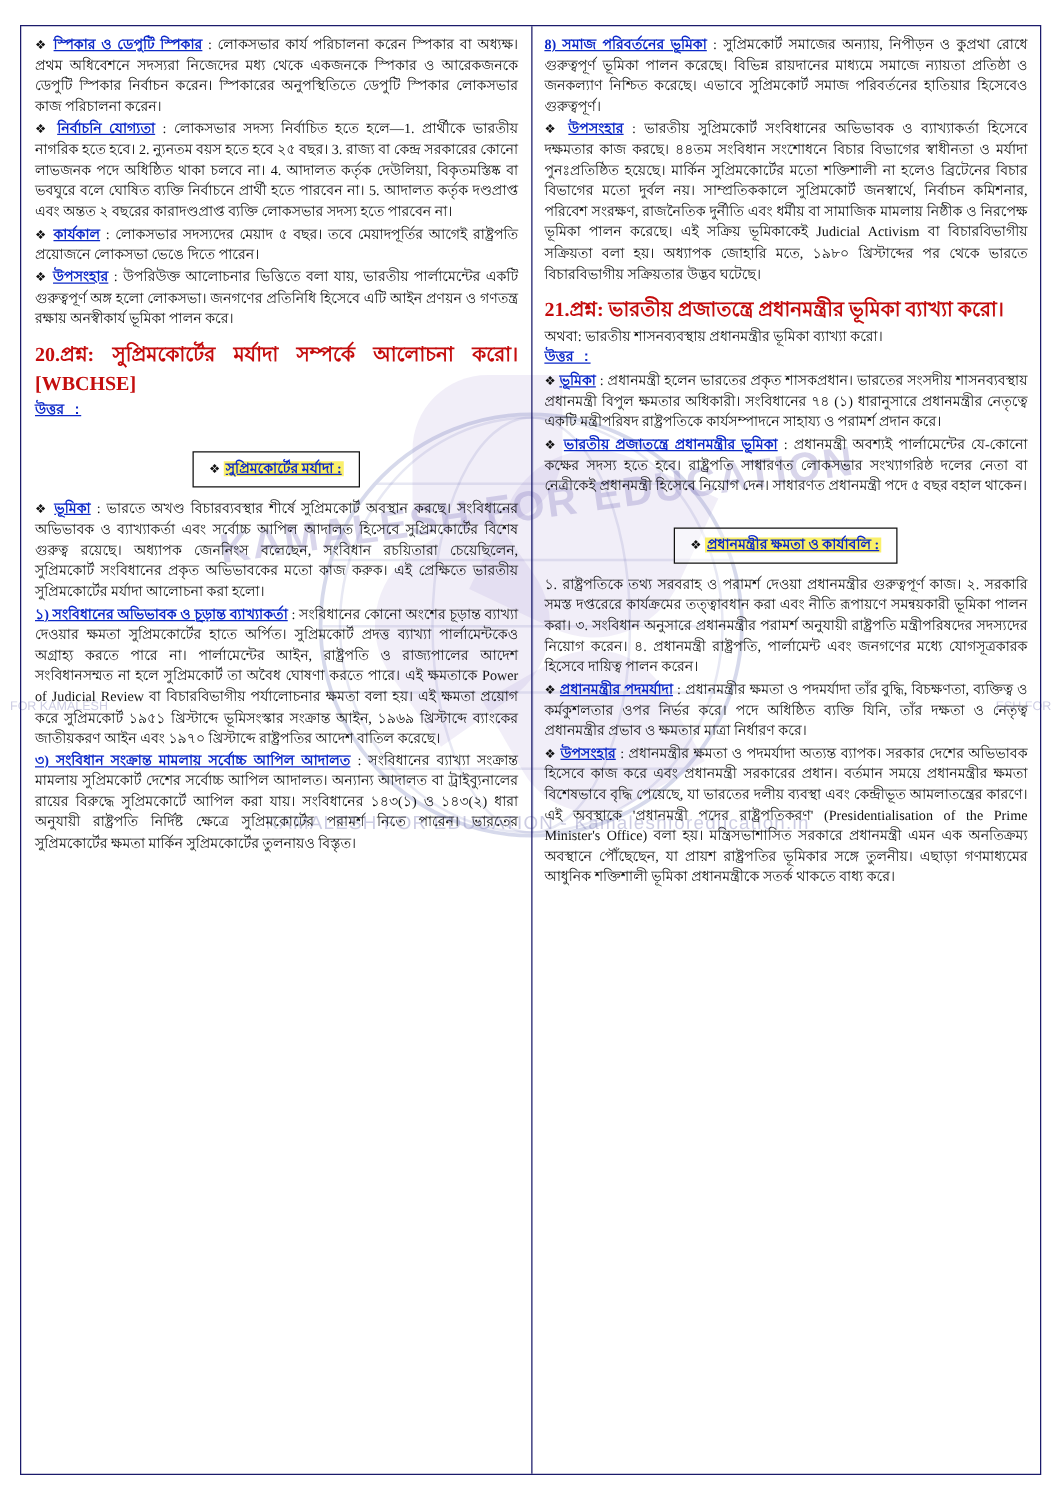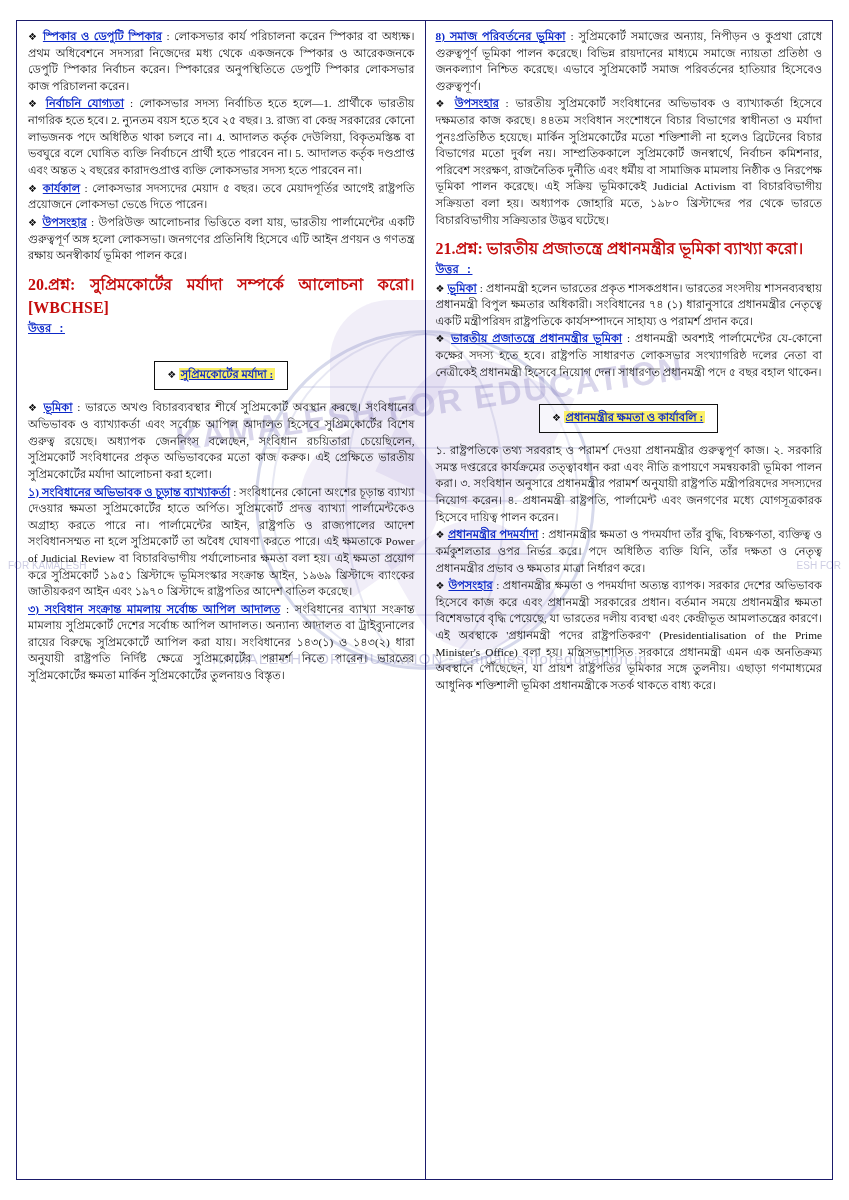--- a/index.html
+++ b/index.html
@@ -233,20 +233,21 @@
         <p class="ans-label">উত্তর :</p>
         <div class="box"><span class="dia">❖ </span><span class="hl box-title">সুপ্রিমকোর্টের মর্যাদা :</span></div>
         <p><span class="dia">❖ </span><span class="bullet-head"><span class="u">ভূমিকা</span></span><span> : </span><span>ভারতে অখণ্ড বিচারব্যবস্থার শীর্ষে সুপ্রিমকোর্ট অবস্থান করছে। সংবিধানের অভিভাবক ও ব্যাখ্যাকর্তা এবং সর্বোচ্চ আপিল আদালত হিসেবে সুপ্রিমকোর্টের বিশেষ গুরুত্ব রয়েছে। অধ্যাপক জেননিংস বলেছেন, সংবিধান রচয়িতারা চেয়েছিলেন, সুপ্রিমকোর্ট সংবিধানের প্রকৃত অভিভাবকের মতো কাজ করুক। এই প্রেক্ষিতে ভারতীয় সুপ্রিমকোর্টের মর্যাদা আলোচনা করা হলো।</span></p>
         <p><span class="num-head">১) সংবিধানের অভিভাবক ও চূড়ান্ত ব্যাখ্যাকর্তা</span><span> : </span><span>সংবিধানের কোনো অংশের চূড়ান্ত ব্যাখ্যা দেওয়ার ক্ষমতা সুপ্রিমকোর্টের হাতে অর্পিত। সুপ্রিমকোর্ট প্রদত্ত ব্যাখ্যা পার্লামেন্টকেও অগ্রাহ্য করতে পারে না। পার্লামেন্টের আইন, রাষ্ট্রপতি ও রাজ্যপালের আদেশ সংবিধানসম্মত না হলে সুপ্রিমকোর্ট তা অবৈধ ঘোষণা করতে পারে। এই ক্ষমতাকে Power of Judicial Review বা বিচারবিভাগীয় পর্যালোচনার ক্ষমতা বলা হয়। এই ক্ষমতা প্রয়োগ করে সুপ্রিমকোর্ট ১৯৫১ খ্রিস্টাব্দে ভূমিসংস্কার সংক্রান্ত আইন, ১৯৬৯ খ্রিস্টাব্দে ব্যাংকের জাতীয়করণ আইন এবং ১৯৭০ খ্রিস্টাব্দে রাষ্ট্রপতির আদেশ বাতিল করেছে।</span></p>
         <p><span class="num-head">৩) সংবিধান সংক্রান্ত মামলায় সর্বোচ্চ আপিল আদালত</span><span> : </span><span>সংবিধানের ব্যাখ্যা সংক্রান্ত মামলায় সুপ্রিমকোর্ট দেশের সর্বোচ্চ আপিল আদালত। অন্যান্য আদালত বা ট্রাইব্যুনালের রায়ের বিরুদ্ধে সুপ্রিমকোর্টে আপিল করা যায়। সংবিধানের ১৪৩(১) ও ১৪৩(২) ধারা অনুযায়ী রাষ্ট্রপতি নির্দিষ্ট ক্ষেত্রে সুপ্রিমকোর্টের পরামর্শ নিতে পারেন। ভারতের সুপ্রিমকোর্টের ক্ষমতা মার্কিন সুপ্রিমকোর্টের তুলনায়ও বিস্তৃত।</span></p>
       </div>
     <div class="col col-right" id="col-right">
         <p><span class="num-head">8) সমাজ পরিবর্তনের ভূমিকা</span><span> : </span><span>সুপ্রিমকোর্ট সমাজের অন্যায়, নিপীড়ন ও কুপ্রথা রোধে গুরুত্বপূর্ণ ভূমিকা পালন করেছে। বিভিন্ন রায়দানের মাধ্যমে সমাজে ন্যায়তা প্রতিষ্ঠা ও জনকল্যাণ নিশ্চিত করেছে। এভাবে সুপ্রিমকোর্ট সমাজ পরিবর্তনের হাতিয়ার হিসেবেও গুরুত্বপূর্ণ।</span></p>
         <p><span class="dia">❖ </span><span class="bullet-head"><span class="u">উপসংহার</span></span><span> : </span><span>ভারতীয় সুপ্রিমকোর্ট সংবিধানের অভিভাবক ও ব্যাখ্যাকর্তা হিসেবে দক্ষমতার কাজ করছে। ৪৪তম সংবিধান সংশোধনে বিচার বিভাগের স্বাধীনতা ও মর্যাদা পুনঃপ্রতিষ্ঠিত হয়েছে। মার্কিন সুপ্রিমকোর্টের মতো শক্তিশালী না হলেও ব্রিটেনের বিচার বিভাগের মতো দুর্বল নয়। সাম্প্রতিককালে সুপ্রিমকোর্ট জনস্বার্থে, নির্বাচন কমিশনার, পরিবেশ সংরক্ষণ, রাজনৈতিক দুর্নীতি এবং ধর্মীয় বা সামাজিক মামলায় নিষ্ঠীক ও নিরপেক্ষ ভূমিকা পালন করেছে। এই সক্রিয় ভূমিকাকেই Judicial Activism বা বিচারবিভাগীয় সক্রিয়তা বলা হয়। অধ্যাপক জোহারি মতে, ১৯৮০ খ্রিস্টাব্দের পর থেকে ভারতে বিচারবিভাগীয় সক্রিয়তার উদ্ভব ঘটেছে।</span></p>
         <p class="q-line">21.প্রশ্ন: ভারতীয় প্রজাতন্ত্রে প্রধানমন্ত্রীর ভূমিকা ব্যাখ্যা করো।</p>
+        <p class="q-alt">অথবা:  ভারতীয়  শাসনব্যবস্থায়  প্রধানমন্ত্রীর  ভূমিকা  ব্যাখ্যা  করো।</p>
         <p class="ans-label">উত্তর :</p>
         <p><span class="dia">❖ </span><span class="bullet-head"><span class="u">ভূমিকা</span></span><span> : </span><span>প্রধানমন্ত্রী হলেন ভারতের প্রকৃত শাসকপ্রধান। ভারতের সংসদীয় শাসনব্যবস্থায় প্রধানমন্ত্রী বিপুল ক্ষমতার অধিকারী। সংবিধানের ৭৪ (১) ধারানুসারে প্রধানমন্ত্রীর নেতৃত্বে একটি মন্ত্রীপরিষদ রাষ্ট্রপতিকে কার্যসম্পাদনে সাহায্য ও পরামর্শ প্রদান করে।</span></p>
         <p><span class="dia">❖ </span><span class="bullet-head"><span class="u">ভারতীয় প্রজাতন্ত্রে প্রধানমন্ত্রীর ভূমিকা</span></span><span> : </span><span>প্রধানমন্ত্রী অবশ্যই পার্লামেন্টের যে-কোনো কক্ষের সদস্য হতে হবে। রাষ্ট্রপতি সাধারণত লোকসভার সংখ্যাগরিষ্ঠ দলের নেতা বা নেত্রীকেই প্রধানমন্ত্রী হিসেবে নিয়োগ দেন। সাধারণত প্রধানমন্ত্রী পদে ৫ বছর বহাল থাকেন।</span></p>
         <div class="box"><span class="dia">❖ </span><span class="hl box-title">প্রধানমন্ত্রীর ক্ষমতা ও কার্যাবলি :</span></div>
         <p>১. রাষ্ট্রপতিকে তথ্য সরবরাহ ও পরামর্শ দেওয়া প্রধানমন্ত্রীর গুরুত্বপূর্ণ কাজ। ২. সরকারি সমস্ত দপ্তরেরে কার্যক্রমের তত্ত্বাবধান করা এবং নীতি রূপায়ণে সমন্বয়কারী ভূমিকা পালন করা। ৩. সংবিধান অনুসারে প্রধানমন্ত্রীর পরামর্শ অনুযায়ী রাষ্ট্রপতি মন্ত্রীপরিষদের সদস্যদের নিয়োগ করেন। ৪. প্রধানমন্ত্রী রাষ্ট্রপতি, পার্লামেন্ট এবং জনগণের মধ্যে যোগসূত্রকারক হিসেবে দায়িত্ব পালন করেন।</p>
         <p><span class="dia">❖ </span><span class="bullet-head"><span class="u">প্রধানমন্ত্রীর পদমর্যাদা</span></span><span> : </span><span>প্রধানমন্ত্রীর ক্ষমতা ও পদমর্যাদা তাঁর বুদ্ধি, বিচক্ষণতা, ব্যক্তিত্ব ও কর্মকুশলতার ওপর নির্ভর করে। পদে অধিষ্ঠিত ব্যক্তি যিনি, তাঁর দক্ষতা ও নেতৃত্ব প্রধানমন্ত্রীর প্রভাব ও ক্ষমতার মাত্রা নির্ধারণ করে।</span></p>
         <p><span class="dia">❖ </span><span class="bullet-head"><span class="u">উপসংহার</span></span><span> : </span><span>প্রধানমন্ত্রীর ক্ষমতা ও পদমর্যাদা অত্যন্ত ব্যাপক। সরকার দেশের অভিভাবক হিসেবে কাজ করে এবং প্রধানমন্ত্রী সরকারের প্রধান। বর্তমান সময়ে প্রধানমন্ত্রীর ক্ষমতা বিশেষভাবে বৃদ্ধি পেয়েছে, যা ভারতের দলীয় ব্যবস্থা এবং কেন্দ্রীভূত আমলাতন্ত্রের কারণে। এই অবস্থাকে 'প্রধানমন্ত্রী পদের রাষ্ট্রপতিকরণ' (Presidentialisation of the Prime Minister's Office) বলা হয়। মন্ত্রিসভাশাসিত সরকারে প্রধানমন্ত্রী এমন এক অনতিক্রম্য অবস্থানে পৌঁছেছেন, যা প্রায়শ রাষ্ট্রপতির ভূমিকার সঙ্গে তুলনীয়। এছাড়া গণমাধ্যমের আধুনিক শক্তিশালী ভূমিকা প্রধানমন্ত্রীকে সতর্ক থাকতে বাধ্য করে।</span></p>
       </div>
   </div>
 

